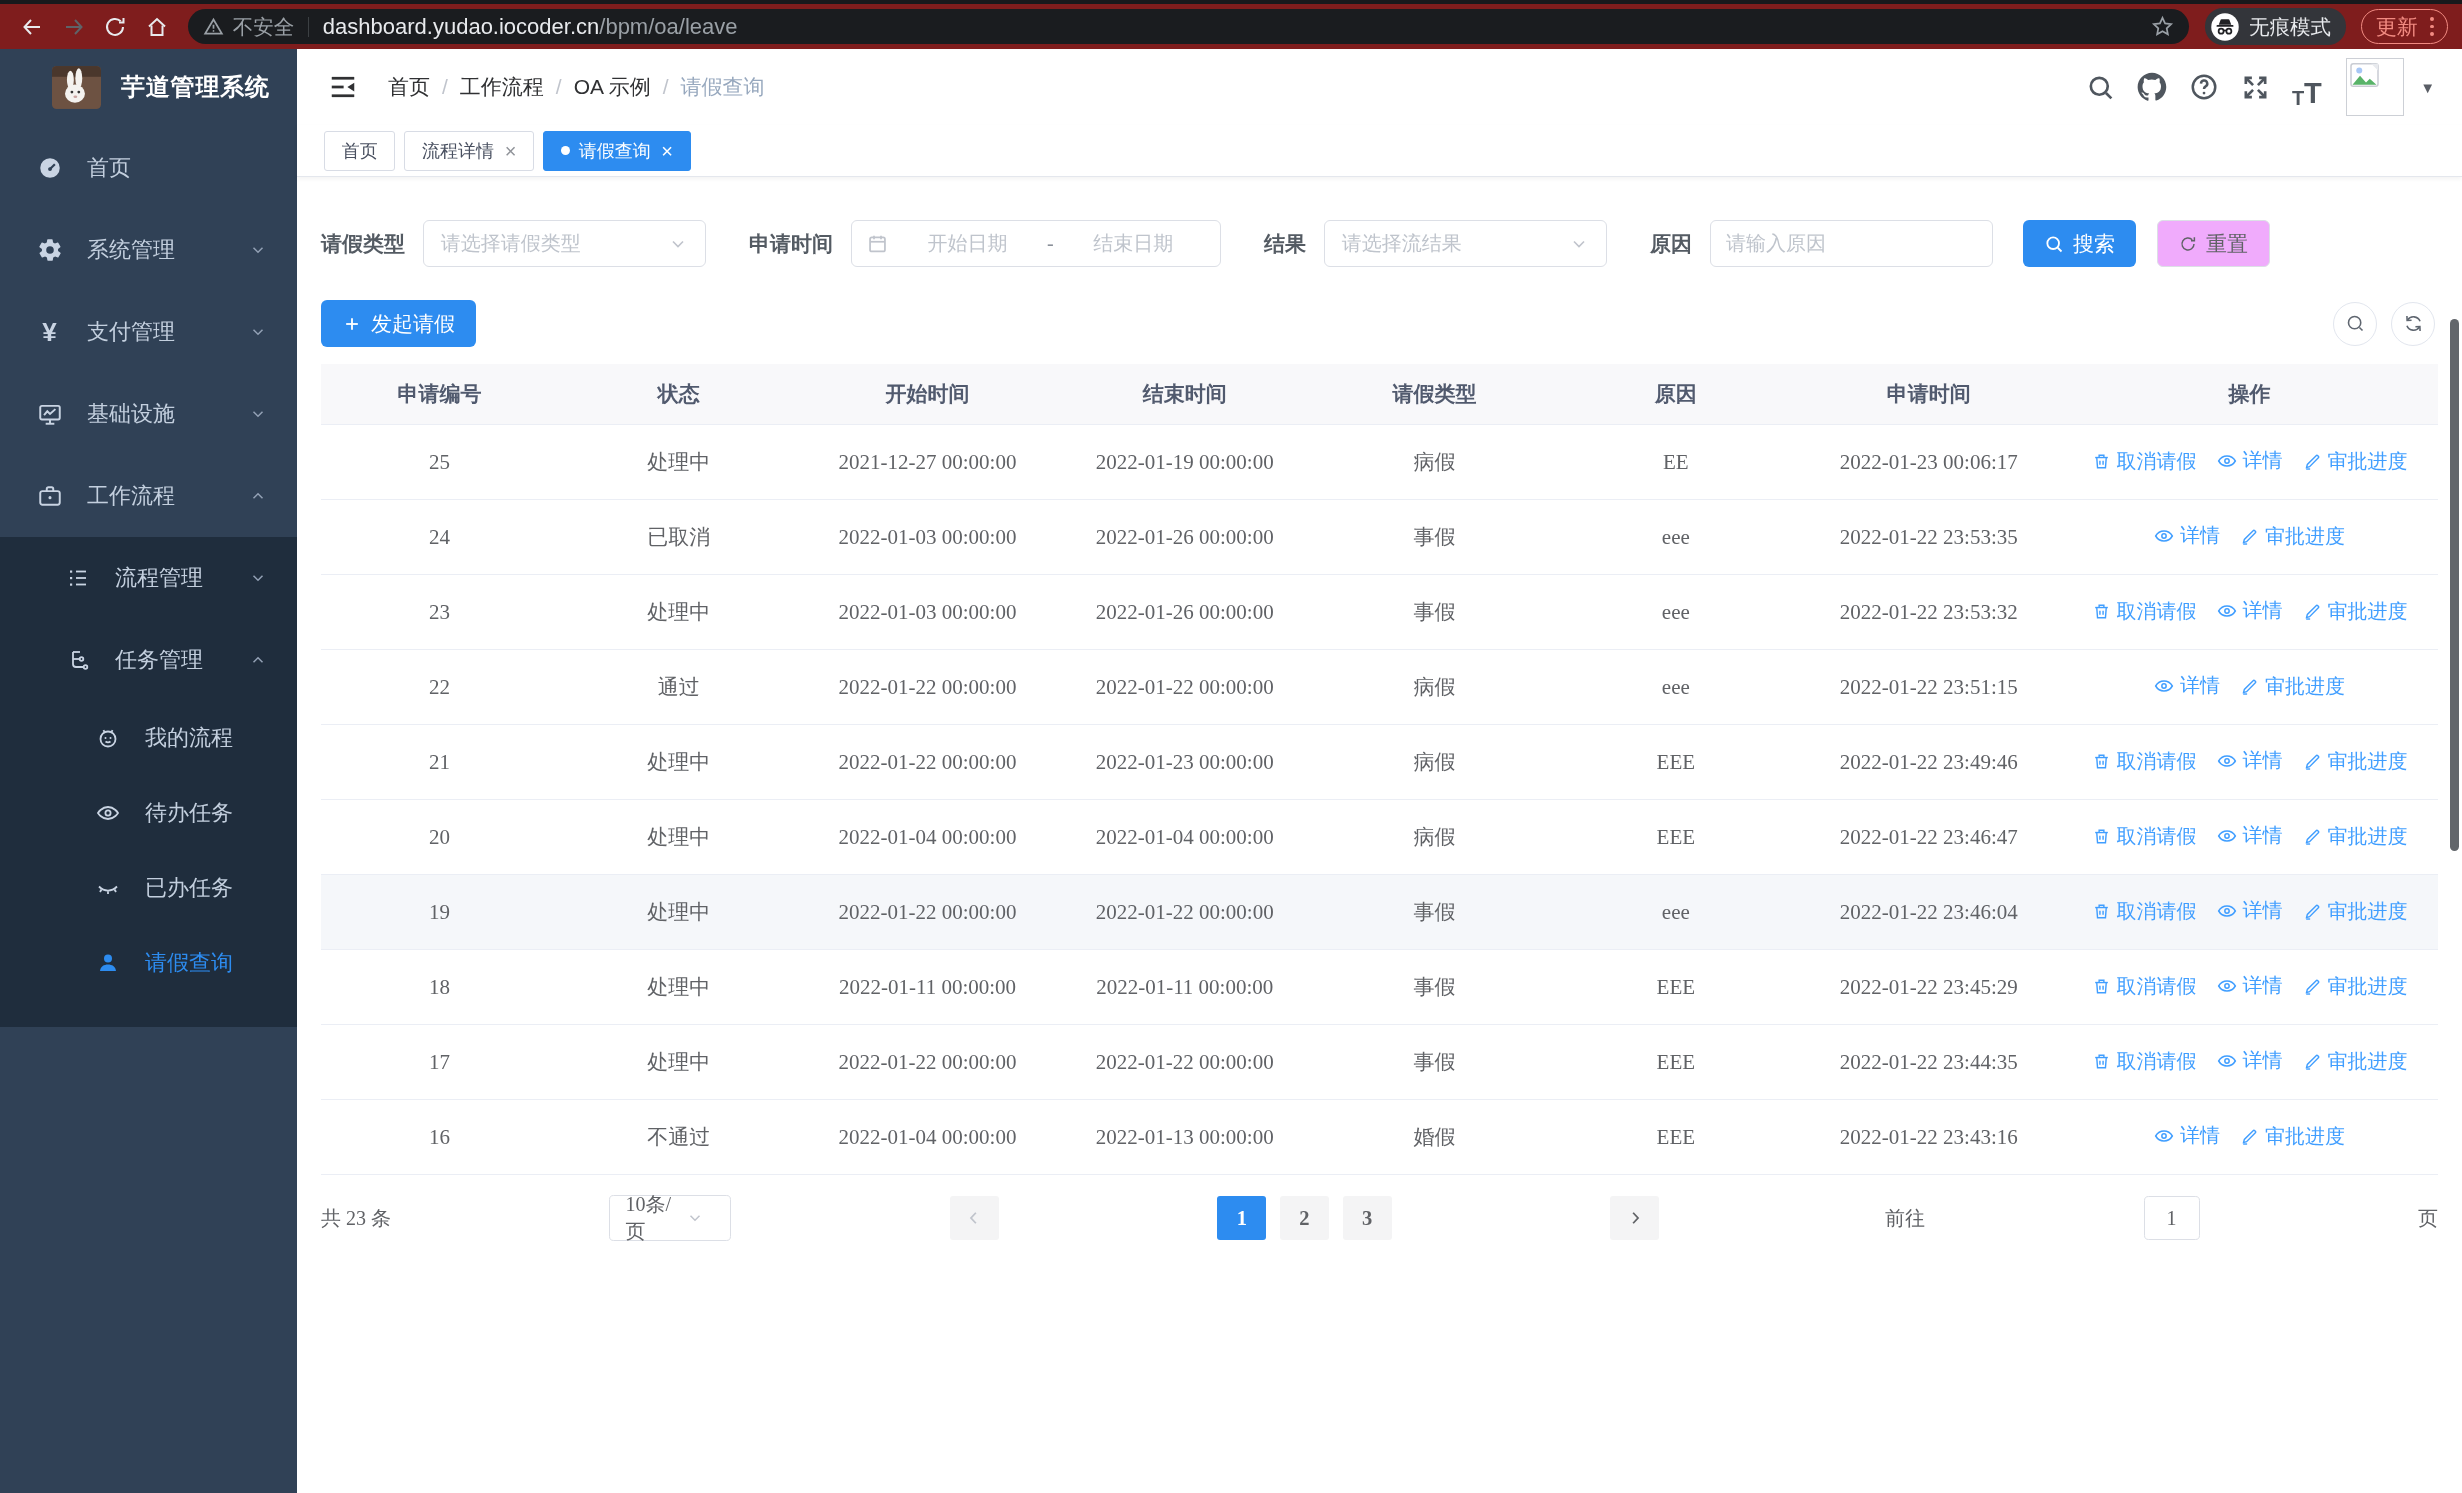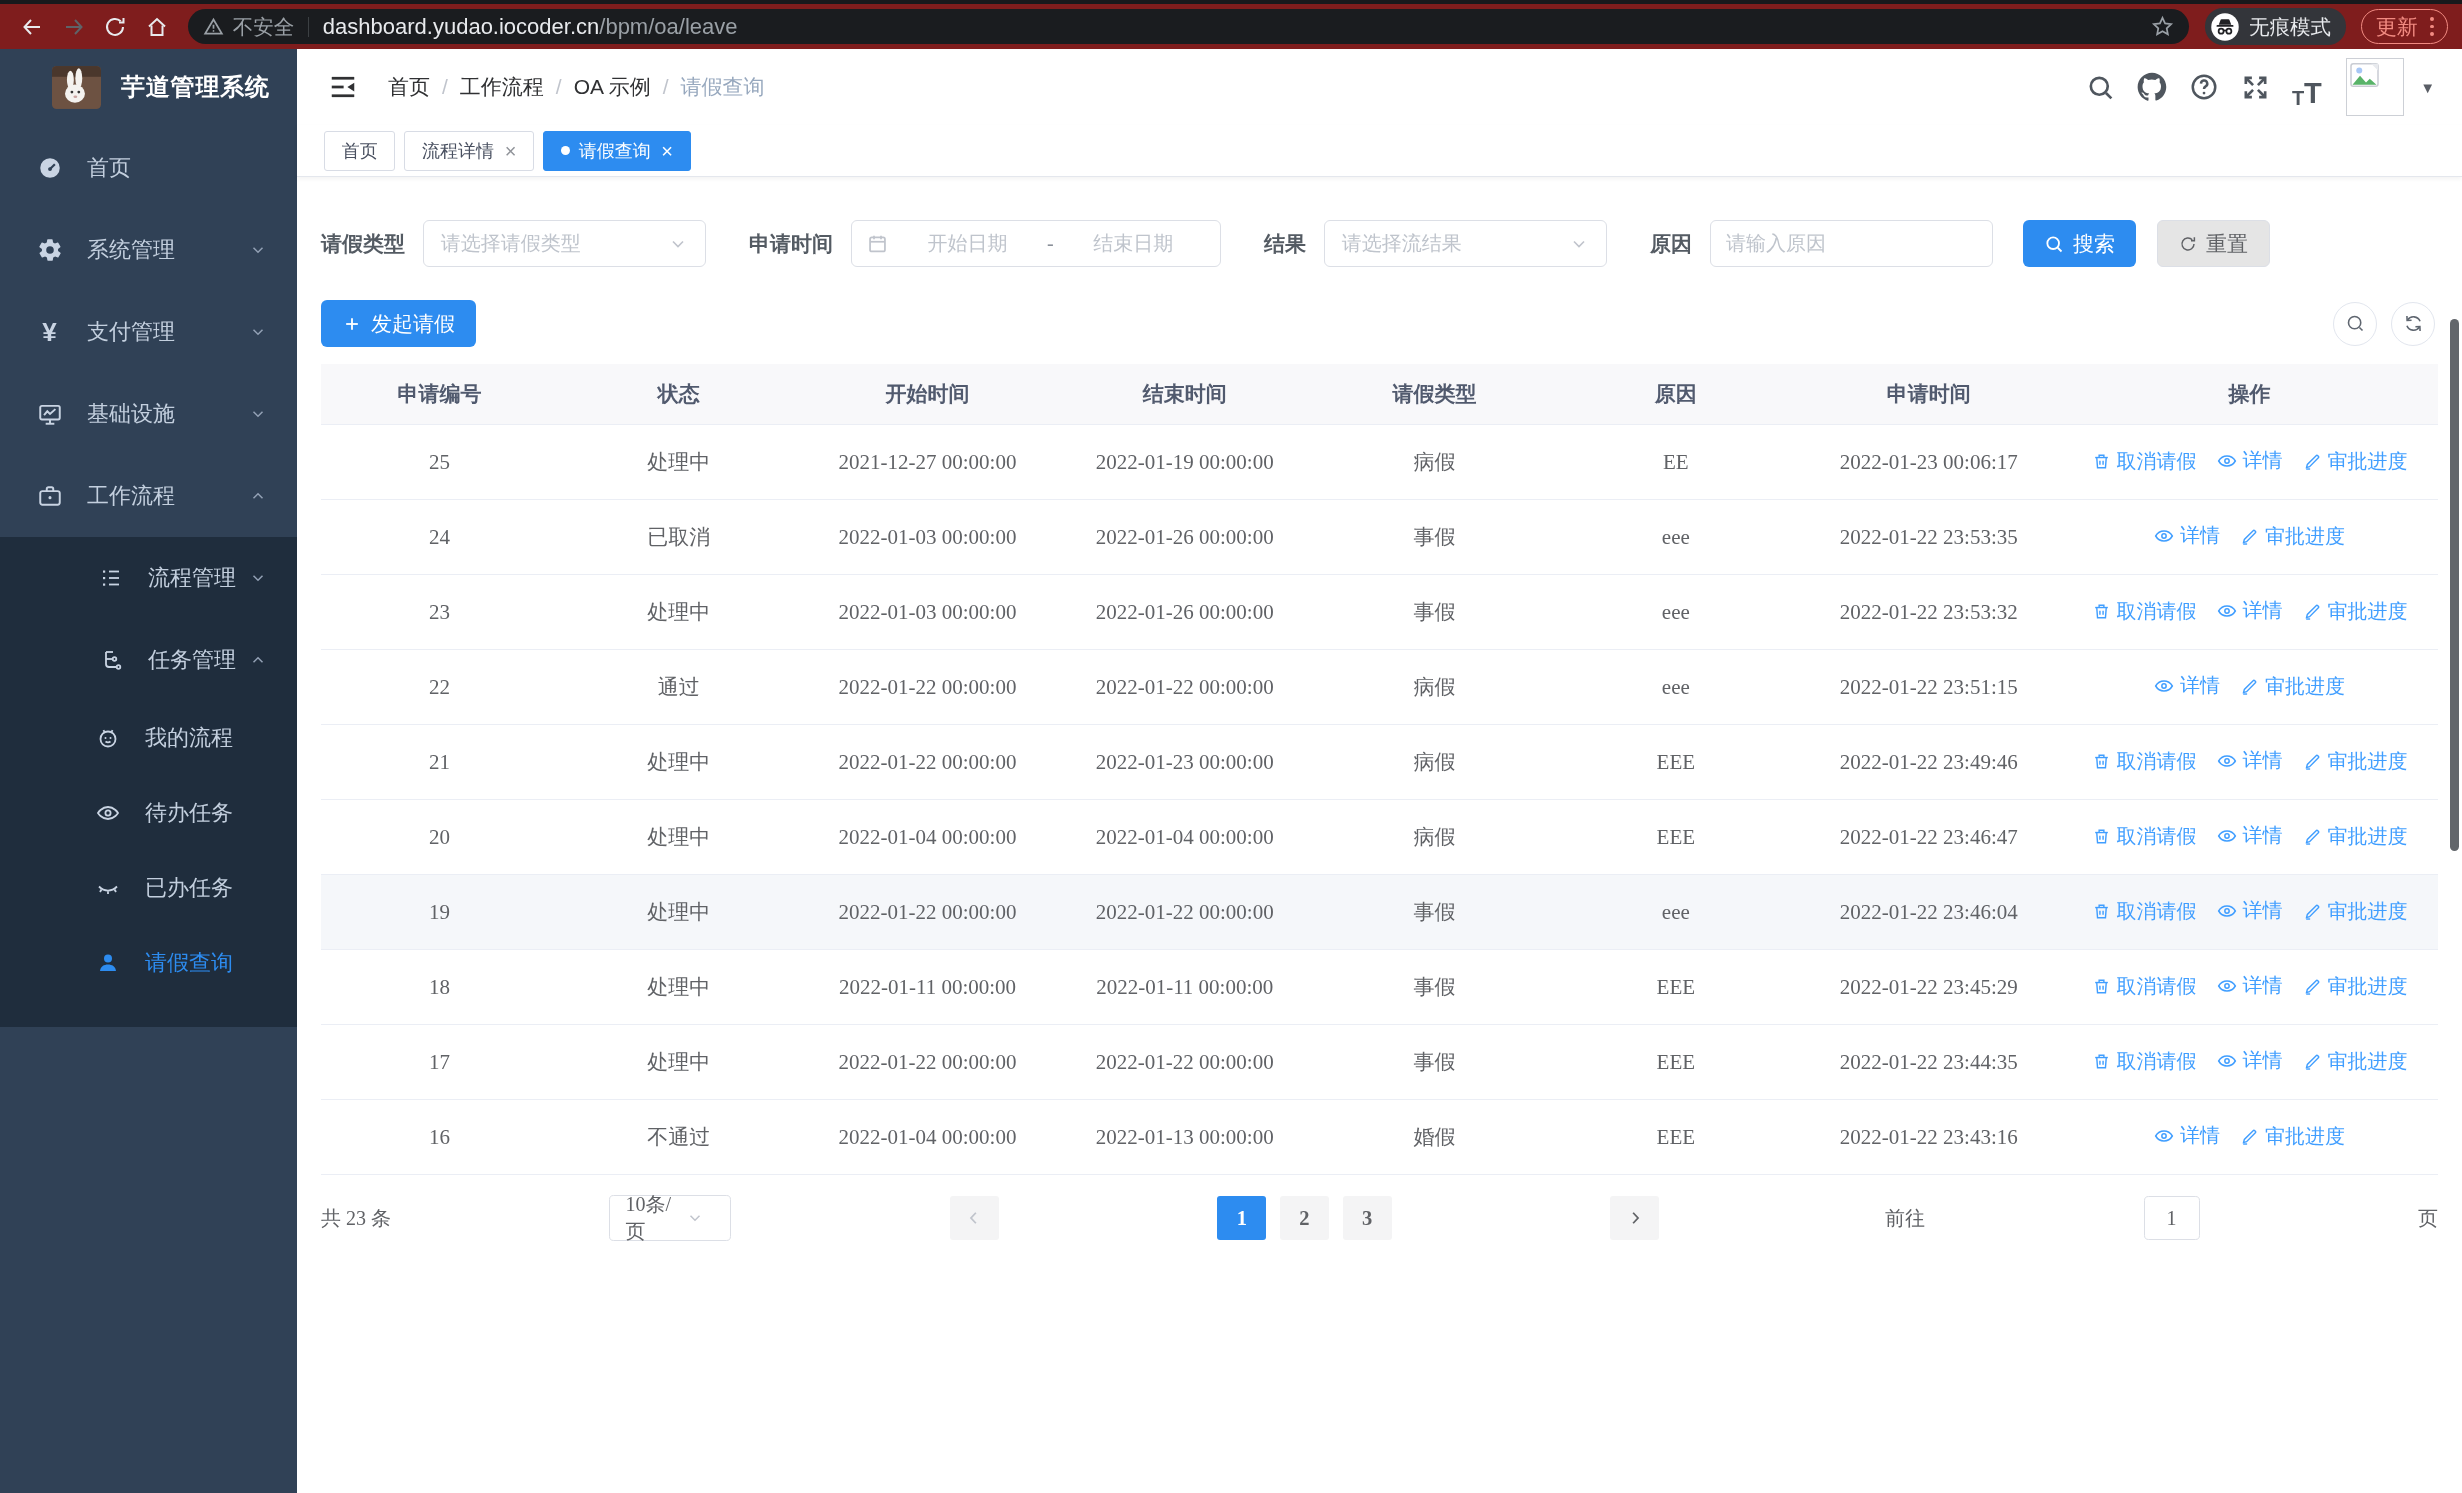--- a/index.html
+++ b/index.html
@@ -34,21 +34,21 @@
   .sidebar { width:297px; background:#304156; height:100%; flex-shrink:0; }
   .logo { height:76px; display:flex; align-items:center; padding-left:52px; }
   .logo-img { width:49px; height:43px; border-radius:4.6px; overflow:hidden; flex-shrink:0; }
   .logo-title { color:#fff; font-size:24px; font-weight:bold; margin-left:20px; letter-spacing:0.8px; }
   .side-menu { padding-top:1.5px; }
   .s-item { display:flex; align-items:center; height:82px; color:#c3cfde; cursor:pointer; }
   .s-item .s-ic { width:33px; display:flex; justify-content:center; color:#c9d4e3; }
   .s-label { margin-left:21px; font-size:22px; }
   .s-item .chev { margin-left:auto; margin-right:30px; color:#93a1b5; }
   .s-item.lvl1 { padding-left:33px; }
-  .s-item.lvl2 { padding-left:94px; }
+  .s-item.lvl2 { padding-left:61px; }
   .s-item.lvl3 { padding-left:91px; height:75px; }
   .submenu { background:#1f2d3d; padding-bottom:26px; }
   .s-item.active, .s-item.active .s-ic { color:#2d8cf0; }
   .yen { font-size:26px; font-weight:bold; line-height:1; }
 
   
   .main { flex:1; display:flex; flex-direction:column; background:#fff; min-width:0; }
 
   .topbar { height:76px; display:flex; align-items:center; padding:0 27px; }
   .collapse-btn { width:37px; height:37px; display:flex; align-items:center; justify-content:center; color:#303133; }
@@ -85,21 +85,21 @@
   .date-range { width:370px; height:47px; border:1.5px solid #dcdfe6; border-radius:6px; display:flex; align-items:center;
     padding:0 15px; gap:7.6px; background:#fff;justify-content:center; }
   .date-range .ph { color:#bfc4cc; font-size:20px; flex:1; text-align:center; }
   .date-range .dash { color:#8a9099; font-size:20px; }
   .txt-input { width:283px; height:47px; border:1.5px solid #dcdfe6; border-radius:6px; padding:0 15px;
     font-size:20px; color:#606266; outline:none; font-family:inherit; }
   .txt-input::placeholder { color:#bfc4cc; }
   .btn { height:47px; border:none; border-radius:6px; display:inline-flex; align-items:center; gap:9px;
     font-size:21px; padding:0 21px; cursor:pointer; font-family:inherit; }
   .btn-primary { background:#2d8cf0; color:#fff; }
-  .btn-plain { background:#e5e5e5; color:#606266; border:1.5px solid #dcdfe6; }
+  .btn-plain { background:#f0abfc; color:#606266; border:1.5px solid #dcdfe6; }
 
   
   .toolbar-row { display:flex; align-items:center; justify-content:space-between; margin-top:33px; }
   .round-btns { display:flex; gap:13.7px; margin-right:3px; }
   .round-btn { width:44px; height:44px; border-radius:50%; border:1.5px solid #e2e6ee; background:#fff;
     display:flex; align-items:center; justify-content:center; color:#5f6670; cursor:pointer; }
 
   
   table { width:100%; border-collapse:collapse; table-layout:fixed; margin-top:16.7px; }
   thead th { height:61px; background:#f8f8fa; color:#515a6e; font-size:21px; font-weight:bold;

